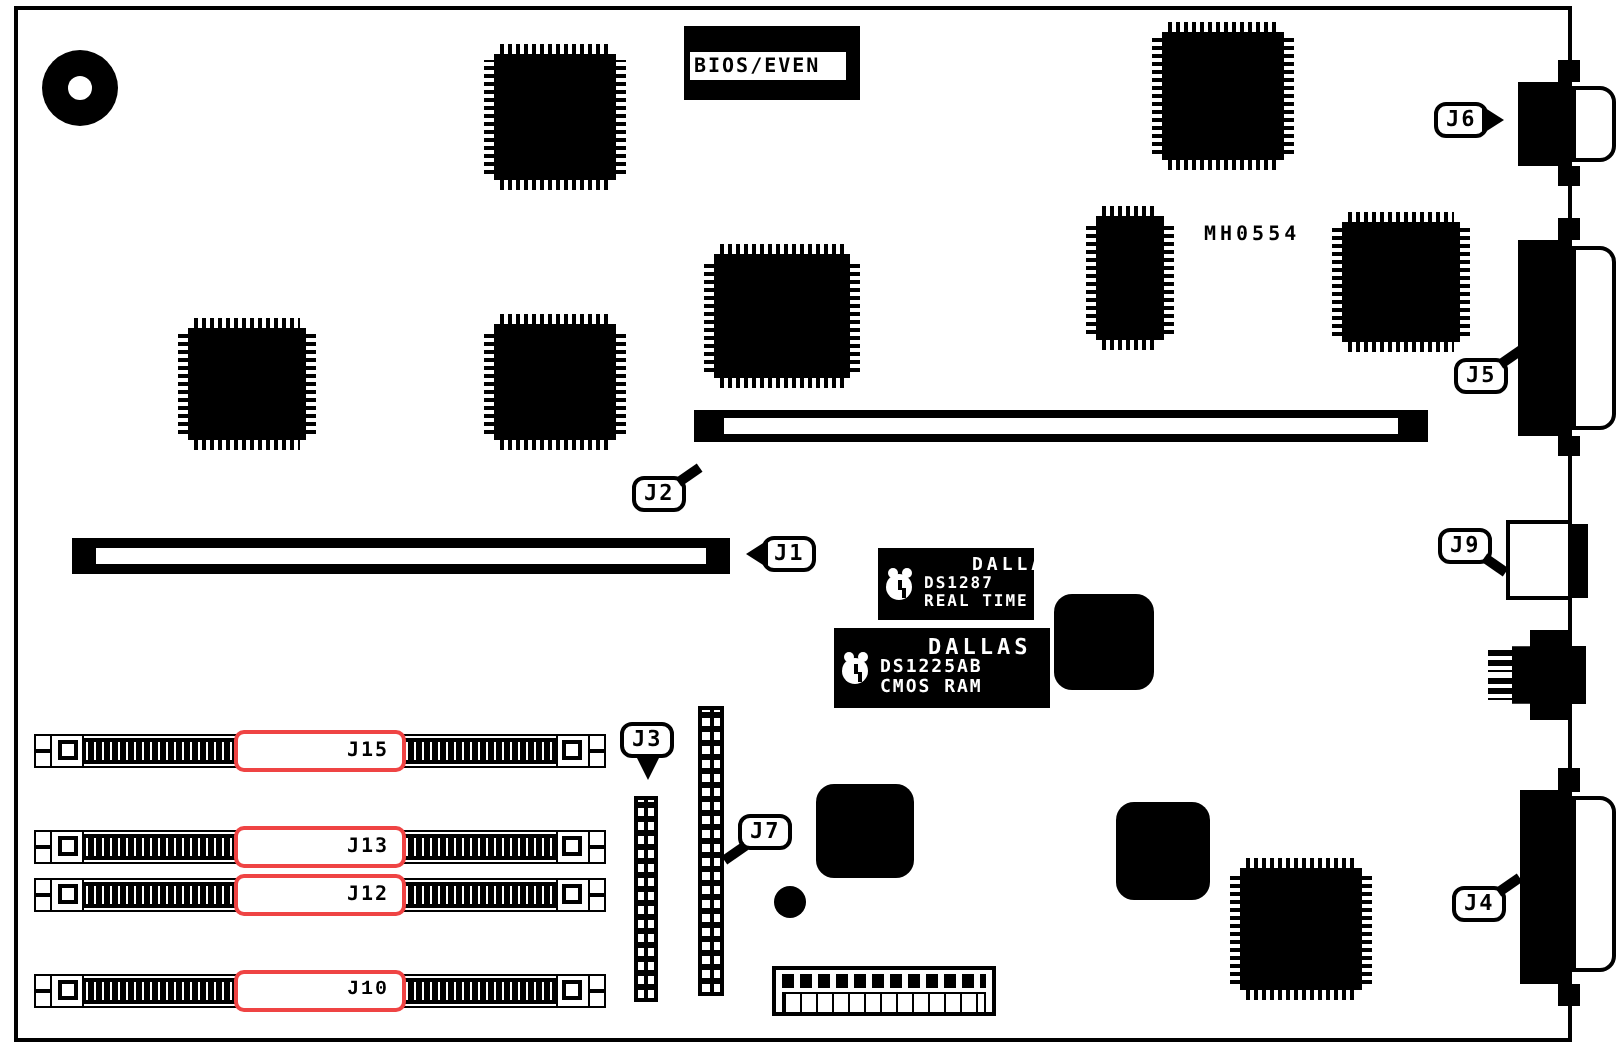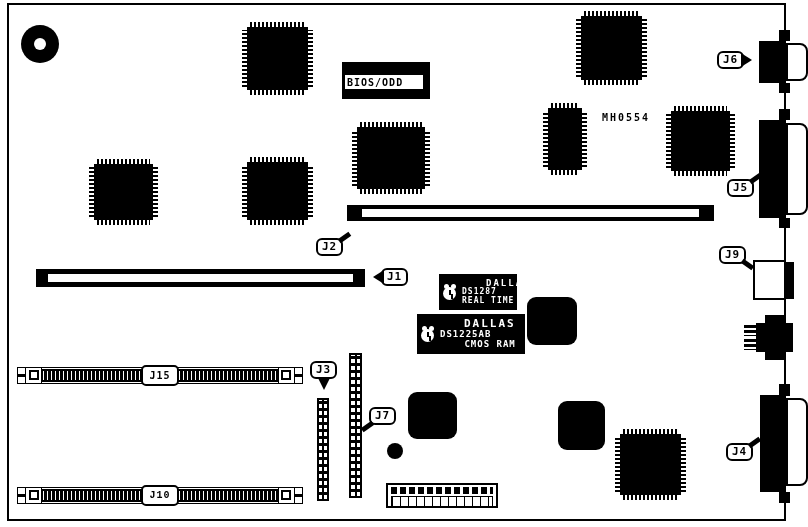--- a/index.html
+++ b/index.html
@@ -43,22 +43,22 @@
   .cap{width:7px;align-self:stretch;border-right:1px solid #000;
     background:linear-gradient(#fff 42%,#000 42%,#000 58%,#fff 58%);}
   .cap.r{border-right:none;border-left:1px solid #000;}
   .latch{width:15px;align-self:stretch;position:relative;border-right:1px solid #000;}
   .latch.r{border-right:none;border-left:1px solid #000;}
   .latch::after{content:'';position:absolute;width:6px;height:6px;border:2px solid #000;top:2px;left:3px;}
   .latch.r::after{left:auto;right:3px;}
   .sbar{flex:1;align-self:stretch;margin:1px 0;background:#000;position:relative;}
   .sbar::before{content:'';position:absolute;inset:2px 1px;
     background:repeating-linear-gradient(90deg,#fff 0 1px,transparent 1px 4px);}
-  .slabel{width:34px;height:17px;background:#fff;border:2px solid #000000;border-radius:5px;z-index:2;
-    display:flex;align-items:center;justify-content:center;font-weight:bold;font-size:10px;letter-spacing:1px;margin:0 -1px;}
+  .slabel{width:34px;height:17px;background:#fff;border:2px solid #ef4444;border-radius:5px;z-index:2;
+    display:flex;align-items:center;justify-content:center;font-weight:bold;font-size:10px;letter-spacing:1px;margin:0 -1px;padding-left:48px;}
 
   
   .hdr{background:#000;}
   .hdr::before{content:'';position:absolute;inset:2px;
     background:repeating-linear-gradient(0deg,#fff 0 4px,#000 4px 7px);}
   .hdr::after{content:'';position:absolute;left:50%;top:0;bottom:0;width:2px;margin-left:-1px;background:#000;}
 
   
   .callout{position:absolute;z-index:6;background:#fff;border:2px solid #000;border-radius:6px;
     padding:0 4px;height:14px;line-height:14px;font-weight:bold;font-size:11px;letter-spacing:1px;}
@@ -137,22 +137,22 @@
     </div>
   <div class="abs qfp" style="left:620px;top:434px;width:61px;height:61px;">
       <i></i>
     </div>
 
 
   <div class="abs smooth" style="left:527px;top:297px;width:50px;height:48px;"></div>
   <div class="abs smooth" style="left:408px;top:392px;width:49px;height:47px;"></div>
   <div class="abs smooth" style="left:558px;top:401px;width:47px;height:49px;"></div>
 
-  <div class="abs bios" style="left:342px;top:62px;width:88px;height:37px;">
-    <div class="band">BIOS/ODD</div>
+  <div class="abs bios" style="left:342px;top:13px;width:88px;height:37px;">
+    <div class="band">BIOS/EVEN</div>
   </div>
 
   <div class="abs mh" style="left:602px;top:112px;">MH0554</div>
 
   <div class="abs slot" style="left:347px;top:205px;width:367px;height:16px;--si:4px 15px;"></div>
   <div class="abs slot" style="left:36px;top:269px;width:329px;height:18px;--si:5px 12px;"></div>
 
   <div class="abs dallas" style="left:439px;top:274px;width:78px;height:36px;">
     <span class="clock">
         <span class="face"></span>
@@ -164,29 +164,47 @@
     </span>
   </div>
 
   <div class="abs dallas" style="left:417px;top:314px;width:108px;height:40px;">
     <span class="clock">
         <span class="face"></span>
       </span>
     <span class="txt">
       <span class="l1" style="font-size:11px;">DALLAS</span>
       <span class="l2" style="font-size:9px;">DS1225AB</span>
-      <span class="l3" style="font-size:9px;text-align:right;">CMOS RAM</span>
+      <span class="l3" style="font-size:9px;">CMOS RAM</span>
     </span>
   </div>
 
   <div class="abs simm" style="top:367px;">
     <span class="cap"></span>
       <span class="latch"></span>
     <div class="sbar"></div>
     <div class="slabel">J15</div>
+    <div class="sbar"></div>
+    <span class="latch r"></span>
+      <span class="cap r"></span>
+  </div>
+  <div class="abs simm" style="top:415px;">
+    <span class="cap"></span>
+      <span class="latch"></span>
+    <div class="sbar"></div>
+    <div class="slabel">J13</div>
+    <div class="sbar"></div>
+    <span class="latch r"></span>
+      <span class="cap r"></span>
+  </div>
+  <div class="abs simm" style="top:439px;">
+    <span class="cap"></span>
+      <span class="latch"></span>
+    <div class="sbar"></div>
+    <div class="slabel">J12</div>
     <div class="sbar"></div>
     <span class="latch r"></span>
       <span class="cap r"></span>
   </div>
   <div class="abs simm" style="top:487px;font-family:Liberation Mono, monospace;">
     <span class="cap"></span>
       <span class="latch"></span>
     <div class="sbar"></div>
     <div class="slabel">J10</div>
     <div class="sbar"></div>
@@ -227,15 +245,15 @@
   <div class="abs cbody" style="left:760px;top:395px;width:26px;height:97px;"></div>
   <div class="abs ctab" style="left:779px;top:492px;width:11px;height:11px;"></div>
 
   <div class="callout t-left" style="left:381px;top:268px;">J1</div>
   <div class="callout t-ur" style="left:316px;top:238px;">J2</div>
   <div class="callout t-down" style="left:310px;top:361px;">J3</div>
   <div class="callout t-ur" style="left:726px;top:443px;">J4</div>
   <div class="callout t-ur" style="left:727px;top:179px;">J5</div>
   <div class="callout t-right" style="left:717px;top:51px;">J6</div>
   <div class="callout t-dl" style="left:369px;top:407px;">J7</div>
-  <div class="callout t-dr" style="left:719px;top:246px;">J9</div>
+  <div class="callout t-dr" style="left:719px;top:264px;">J9</div>
 
 </div>
 
 </body></html>

